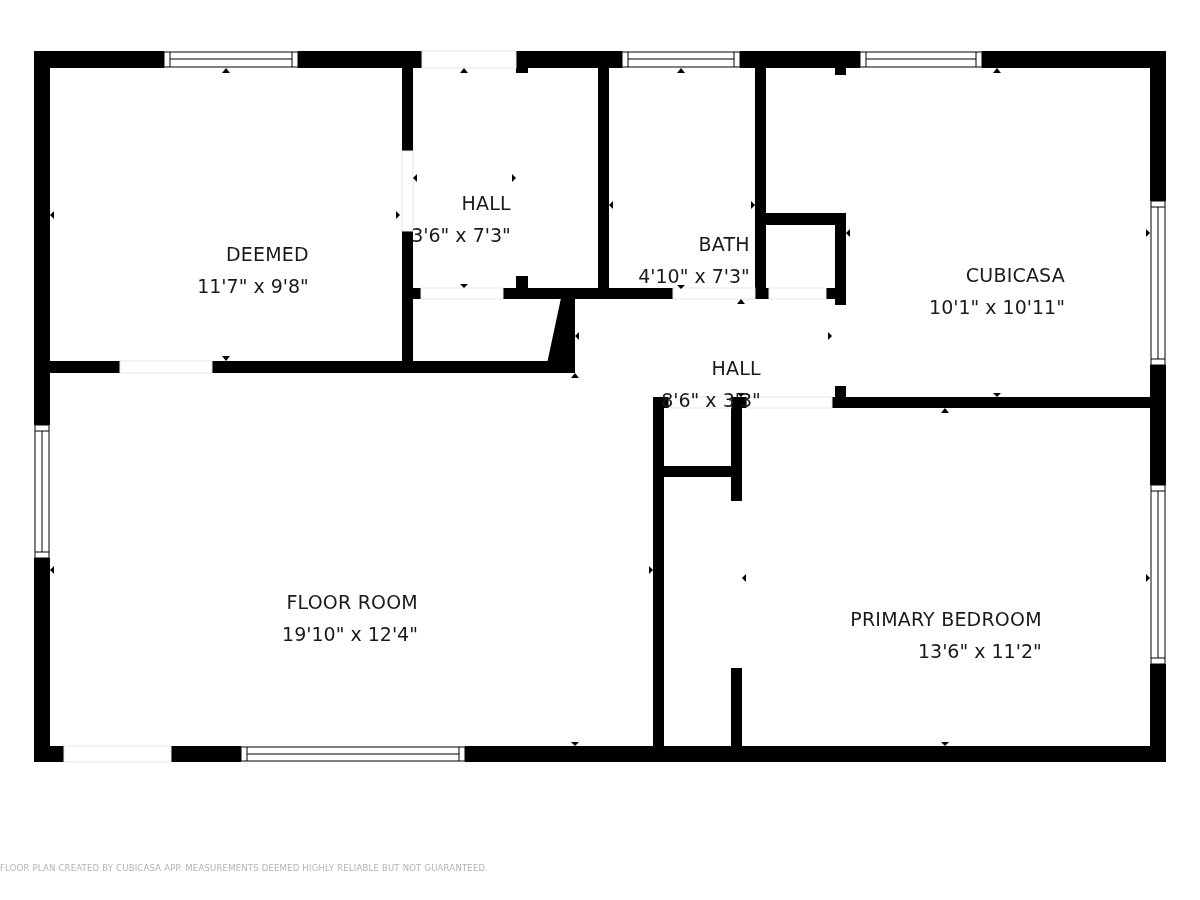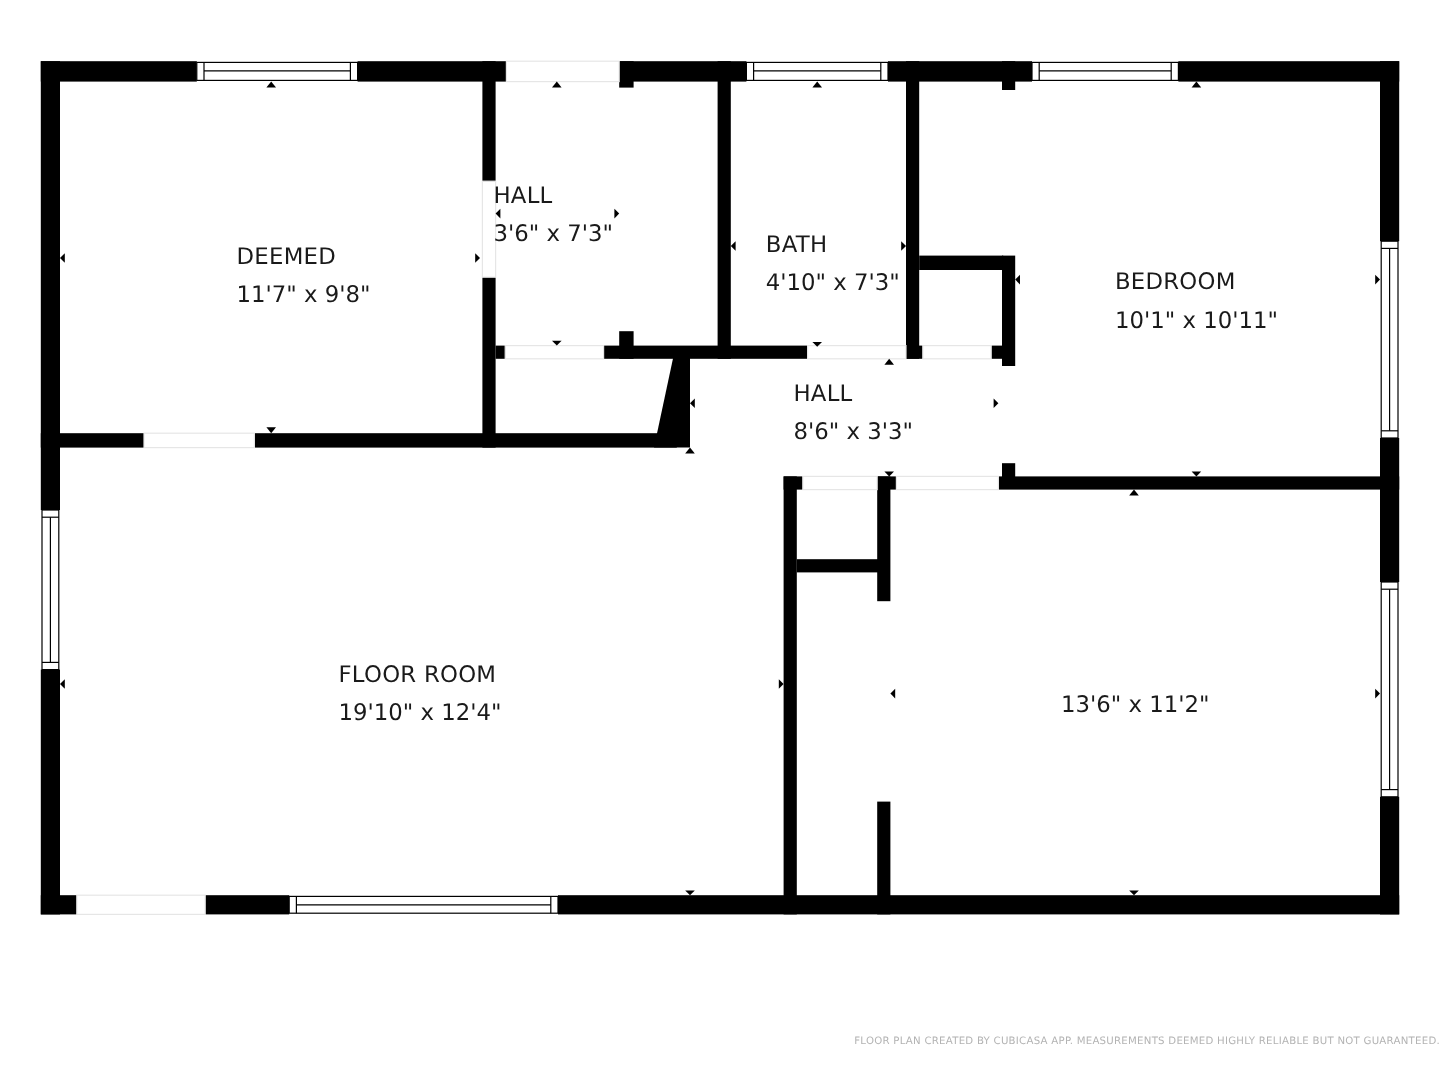--- a/index.html
+++ b/index.html
@@ -1,21 +1,21 @@
 <!DOCTYPE html>
 <html><head>
   <meta charset="utf-8">
   <style>
     html, body { margin: 0; padding: 0; background: #ffffff; }
     body { width: 1200px; height: 900px; position: relative; overflow: hidden; font-family: "DejaVu Sans", sans-serif; }
     #plan { position: absolute; left: 0; top: 0; width: 1200px; height: 900px; }
-    .room-label { position: absolute; text-align: left; color: #1a1a1a; transform: translateX(-50%); white-space: nowrap; }
+    .room-label { position: absolute; text-align: right; color: #1a1a1a; transform: translateX(-50%); white-space: nowrap; margin-top: 40px; }
     .room-name { font-size: 19px; letter-spacing: 0.2px; line-height: 24px; }
     .room-dims { font-size: 19px; line-height: 24px; margin-top: 8px; }
-    .footer-note { position: absolute; left: 0; width: 1200px; top: 863px; text-align: right; font-size: 8.5px; color: #b3b3b3; letter-spacing: 0.2px; }
+    .footer-note { position: absolute; left: 0; width: 1200px; top: 863px; text-align: left; font-size: 8.5px; color: #b3b3b3; letter-spacing: 0.2px; }
   </style>
 </head>
 <body>
 
 <svg id="plan" viewBox="0 0 1200 900" xmlns="http://www.w3.org/2000/svg">
   <g fill="#000">
 
     <rect x="34" y="51" width="130" height="17"></rect>
     <rect x="298" y="51" width="124" height="17"></rect>
     <rect x="516" y="51" width="106" height="17"></rect>
@@ -154,28 +154,29 @@
 </div>
 <div class="room-label" style="left:461px; top:151px;">
   <div class="room-name">HALL</div>
   <div class="room-dims">3'6" x 7'3"</div>
 </div>
 <div class="room-label" style="left:694px; top:192px;">
   <div class="room-name">BATH</div>
   <div class="room-dims">4'10" x 7'3"</div>
 </div>
 <div class="room-label" style="left:997px; top:223px;">
-  <div class="room-name">BEDROOM</div>
+  <div class="room-name">CUBICASA</div>
   <div class="room-dims">10'1" x 10'11"</div>
 </div>
 <div class="room-label" style="left:711px; top:316px;">
   <div class="room-name">HALL</div>
   <div class="room-dims">8'6" x 3'3"</div>
 </div>
 <div class="room-label" style="left:350px; top:550px;">
   <div class="room-name">FLOOR ROOM</div>
   <div class="room-dims">19'10" x 12'4"</div>
 </div>
 <div class="room-label" style="left:946px; top:567px;">
+  <div class="room-name">PRIMARY BEDROOM</div>
   <div class="room-dims">13'6" x 11'2"</div>
 </div>
 
 <div class="footer-note">FLOOR PLAN CREATED BY CUBICASA APP. MEASUREMENTS DEEMED HIGHLY RELIABLE BUT NOT GUARANTEED.</div>
 
 </body></html>

